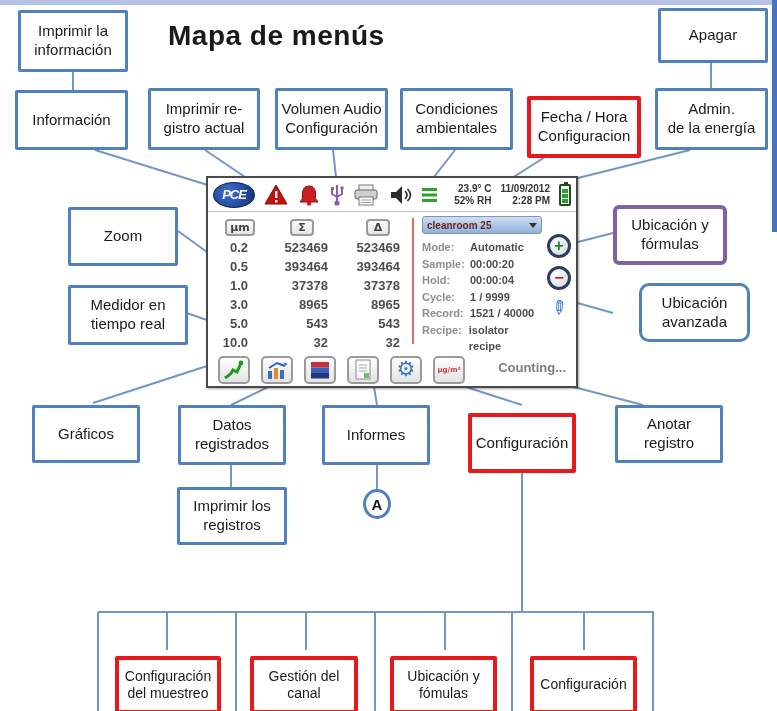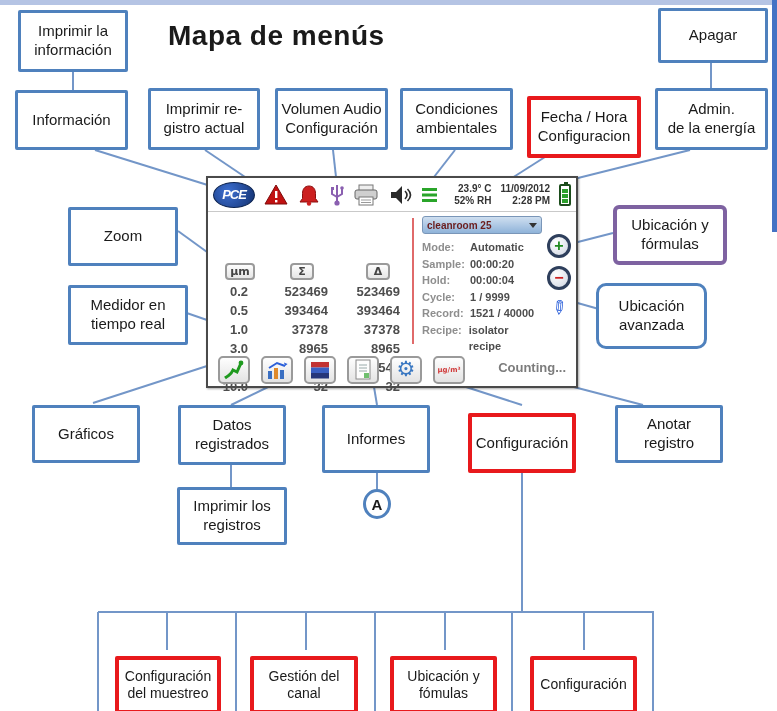--- a/index.html
+++ b/index.html
@@ -48,21 +48,21 @@
   }
   .d-ic{flex:0 0 auto;display:flex;align-items:center;justify-content:center;}
   .stat-col{font-size:10px;font-weight:bold;color:#333;text-align:right;line-height:12px;white-space:pre-line;}
   .stat-col.first{margin-left:auto;}
   .battery{width:12px;height:22px;border:2px solid #1c4d1c;border-radius:2px;position:relative;background:#fff;
     display:flex;flex-direction:column;justify-content:flex-end;gap:1px;padding:1px;box-sizing:border-box;}
   .battery::before{content:"";position:absolute;top:-4px;left:3px;width:4px;height:3px;background:#1c4d1c;}
   .battery i{display:block;height:4px;background:#2ca02c;}
   .d-main{position:relative;height:140px;display:flex;}
   .d-table{width:204px;padding:4px 0 0 10px;box-sizing:border-box;}
-  .t-grid{display:grid;grid-template-columns:44px 80px 72px;row-gap:0;margin-top:44px;}
+  .t-grid{display:grid;grid-template-columns:44px 80px 72px;row-gap:0;}
   .t-grid .chipc{display:flex;justify-content:center;align-items:center;height:22px;}
   .chip{
     min-width:24px;height:17px;padding:0 3px;border:2px solid #9a9a9a;border-radius:4px;
     background:linear-gradient(#fdfdfd,#e6e6e6);font-size:11px;font-weight:bold;color:#444;
     display:flex;align-items:center;justify-content:center;box-sizing:border-box;
     font-family:"DejaVu Sans",sans-serif;
   }
   .t-grid .num{font-size:13px;font-weight:bold;color:#4d4d4d;text-align:right;line-height:19px;padding-right:14px;}
   .d-divider{width:2px;background:#e06a6a;margin:6px 0 8px 0;}
   .d-panel{flex:1;position:relative;padding:4px 34px 0 8px;}
@@ -151,21 +151,21 @@
 Configuracion</div>
   <div class="box" style="left:655px;top:88px;width:113px;height:62px">Admin.
 de la energía</div>
 
   <div class="box" style="left:68px;top:207px;width:110px;height:59px">Zoom</div>
   <div class="box" style="left:68px;top:285px;width:120px;height:60px">Medidor en
 tiempo real</div>
 
   <div class="box purple" style="left:613px;top:205px;width:114px;height:60px">Ubicación y
 fórmulas</div>
-  <div class="box rounded" style="left:596px;top:283px;width:111px;height:66px">Ubicación
+  <div class="box rounded" style="left:639px;top:283px;width:111px;height:59px">Ubicación
 avanzada</div>
 
   <div class="device">
     <div class="d-top">
       <span class="pce-logo">PCE</span>
       <span class="d-ic">
         <svg width="24" height="21">
             <path d="M12 1 L23 20 L1 20 Z" fill="#c11111" stroke="#7d0b0b"></path>
             <rect x="11" y="7" width="2.4" height="7" fill="#fff"></rect>
             <rect x="11" y="16" width="2.4" height="2.4" fill="#fff"></rect>
@@ -332,21 +332,21 @@
       <span class="tbtn">
         <span class="pm-text">µg/m³</span>
       </span>
       <span class="counting">Counting...</span>
     </div>
   </div>
 
   <div class="box" style="left:32px;top:405px;width:108px;height:58px">Gráficos</div>
   <div class="box" style="left:178px;top:405px;width:108px;height:60px">Datos
 registrados</div>
-  <div class="box" style="left:322px;top:405px;width:108px;height:68px">Informes</div>
+  <div class="box" style="left:322px;top:405px;width:108px;height:60px">Informes</div>
   <div class="box red" style="left:468px;top:405px;width:108px;height:60px">Configuración</div>
   <div class="box" style="left:615px;top:405px;width:108px;height:58px">Anotar
 registro</div>
 
   <div class="box" style="left:177px;top:487px;width:110px;height:58px">Imprimir los
 registros</div>
   <div class="circleA" style="left:363px;top:489px">A</div>
 
   <div class="box red" style="left:115px;top:648px;width:106px;height:58px;font-size:14px">Configuración
 del muestreo</div>

